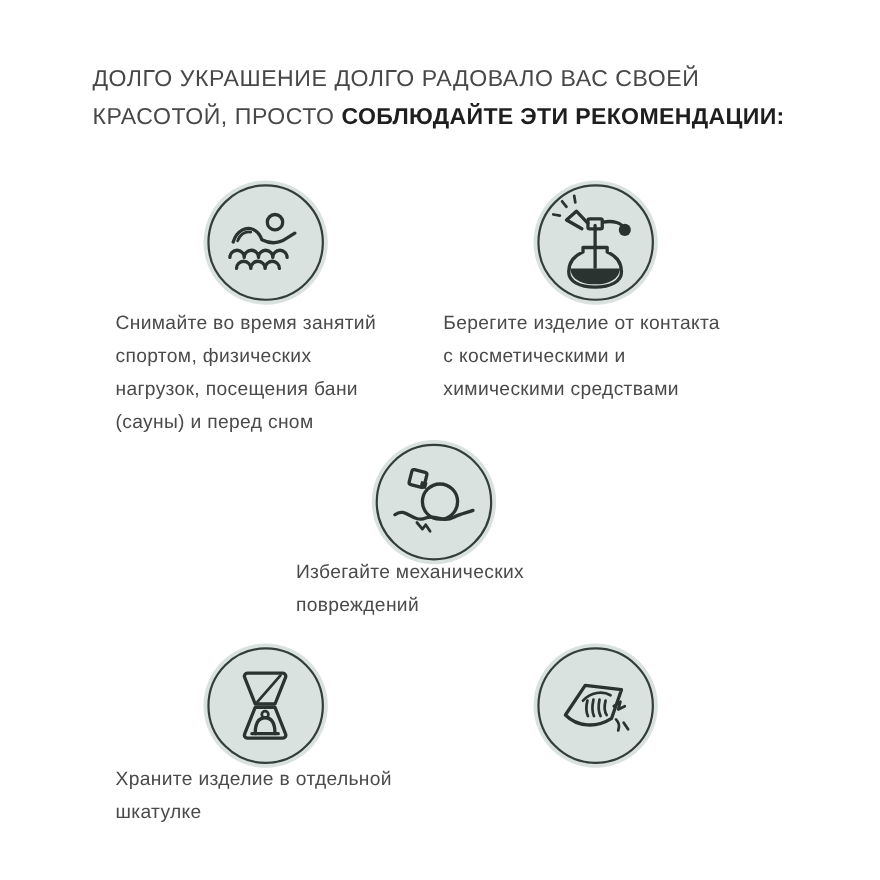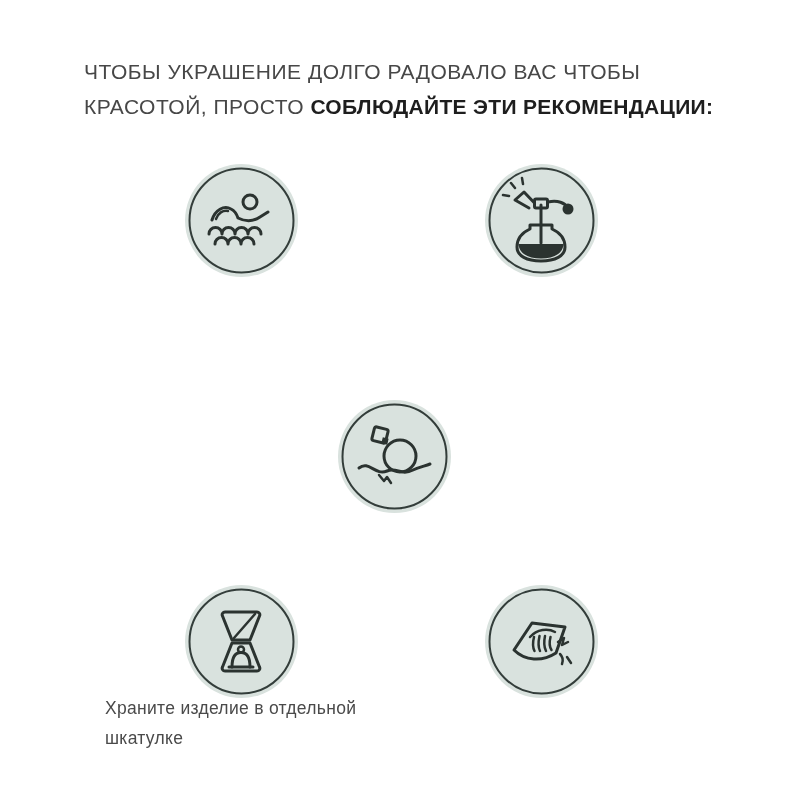--- a/index.html
+++ b/index.html
@@ -54,61 +54,70 @@
   .t5 { left: 427px; top: 688px; width: 300px; }
   .ic { stroke: #2b3330; fill: none; stroke-width: 3; stroke-linecap: round; stroke-linejoin: round; }
   .ic-thin { stroke: #2b3330; fill: none; stroke-width: 2.5; stroke-linecap: round; stroke-linejoin: round; }
   .ic-fill { fill: #2b3330; stroke: none; }
 </style>
 </head>
 <body>
 
 <div class="canvas">
 
-  <div class="header"><span>ЧТОБЫ УКРАШЕНИЕ ДОЛГО РАДОВАЛО ВАС ЧТОБЫ
+  <div class="header"><span>ДОЛГО УКРАШЕНИЕ ДОЛГО РАДОВАЛО ВАС СВОЕЙ
 КРАСОТОЙ, ПРОСТО </span><strong>СОБЛЮДАЙТЕ ЭТИ РЕКОМЕНДАЦИИ:</strong></div>
 
   <div class="circle c1">
     <svg width="115" height="115" viewBox="0 0 115 115">
       <circle cx="57.5" cy="57.5" r="56.5" fill="#d9e2de"></circle>
       <circle cx="57.5" cy="57.5" r="52" fill="none" stroke="#333d3a" stroke-width="2"></circle>
       <circle class="ic" cx="66" cy="39" r="7"></circle>
       <path class="ic" d="M28,57 C31,47 40,42 47,46 C51,48 53,52 54,55 C62,59 70,58 76,54 L84,49"></path>
       <path class="ic-thin" d="M32,56 C34,50 39,47 44,48"></path>
       <path class="ic" d="M25,71 a6.5,6.5 0 0 1 13,0 a6.5,6.5 0 0 1 13,0 a6.5,6.5 0 0 1 13,0 a6.5,6.5 0 0 1 13,0"></path>
       <path class="ic" d="M31,81 a6.5,6.5 0 0 1 13,0 a6.5,6.5 0 0 1 13,0 a6.5,6.5 0 0 1 13,0"></path>
     </svg>
   </div>
+  <div class="txt t1">Снимайте во время занятий
+спортом, физических
+нагрузок, посещения бани
+(сауны) и перед сном</div>
 
   <div class="circle c2">
     <svg width="115" height="115" viewBox="0 0 115 115">
       <circle cx="57.5" cy="57.5" r="56.5" fill="#d9e2de"></circle>
       <circle cx="57.5" cy="57.5" r="52" fill="none" stroke="#333d3a" stroke-width="2"></circle>
       <path class="ic" d="M46,62 L46,66 C37,70 33,77 33,84 C33,93 43,98 57,98 C71,98 81,93 81,84 C81,77 77,70 68,66 L68,62 Z"></path>
       <path class="ic-fill" d="M34.5,81 L79.5,81 C79,91 69,95.5 57,95.5 C45,95.5 35,91 34.5,81 Z"></path>
       <line class="ic" x1="57" y1="42" x2="57" y2="80"></line>
       <rect class="ic" x="50.5" y="36" width="13" height="9" rx="1.5"></rect>
       <path class="ic" d="M50.5,40 L40,29 L31,37 L45,45"></path>
       <path class="ic-thin" d="M31,25 l-4,-5 M25,33 l-6,-1 M39,21 l-1,-6"></path>
       <path class="ic" d="M64,39 C74,37 81,40 83,44"></path>
       <circle class="ic-fill" cx="84" cy="46" r="5.5"></circle>
     </svg>
   </div>
+  <div class="txt t2">Берегите изделие от контакта
+с косметическими и
+химическими средствами</div>
 
   <div class="circle c3">
     <svg width="115" height="115" viewBox="0 0 115 115">
       <circle cx="57.5" cy="57.5" r="56.5" fill="#d9e2de"></circle>
       <circle cx="57.5" cy="57.5" r="52" fill="none" stroke="#333d3a" stroke-width="2"></circle>
       <circle class="ic" cx="63" cy="57" r="16" stroke-width="3.5"></circle>
       <rect class="ic" x="36" y="29" width="14" height="14" rx="2" transform="rotate(14 43 36)"></rect>
       <rect class="ic-fill" x="45" y="39" width="6" height="6" transform="rotate(14 48 42)"></rect>
       <path class="ic" d="M22,69 C32,61 38,77 50,72 C60,68 64,77 76,71 C82,68 88,67 93,65"></path>
       <path class="ic-thin" d="M42,76 L47,82 L50,78 L54,84"></path>
     </svg>
   </div>
+  <div class="txt t3">Избегайте механических
+повреждений</div>
 
   <div class="circle c4">
     <svg width="115" height="115" viewBox="0 0 115 115">
       <circle cx="57.5" cy="57.5" r="56.5" fill="#d9e2de"></circle>
       <circle cx="57.5" cy="57.5" r="52" fill="none" stroke="#333d3a" stroke-width="2"></circle>
       <path class="ic" d="M41,28 L73,28 C75,28 76.5,30 75.5,32 L66,56 L48,56 L38.5,32 C37.5,30 39,28 41,28 Z"></path>
       <line class="ic-thin" x1="71" y1="30" x2="50" y2="54"></line>
       <path class="ic" d="M48,59 L66,59 L75.5,83 C76.5,85 75,87 73,87 L41,87 C39,87 37.5,85 38.5,83 Z"></path>
       <path class="ic" d="M48,83 C48,72 52,68.5 57,68.5 C62,68.5 66,72 66,83"></path>
       <circle class="ic-thin" cx="57" cy="65.5" r="3"></circle>

